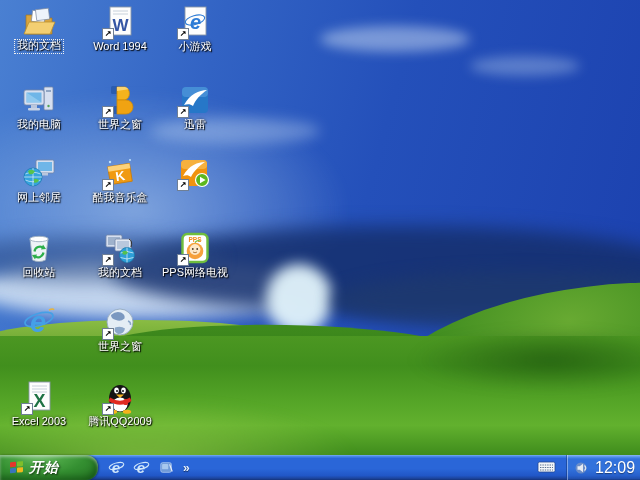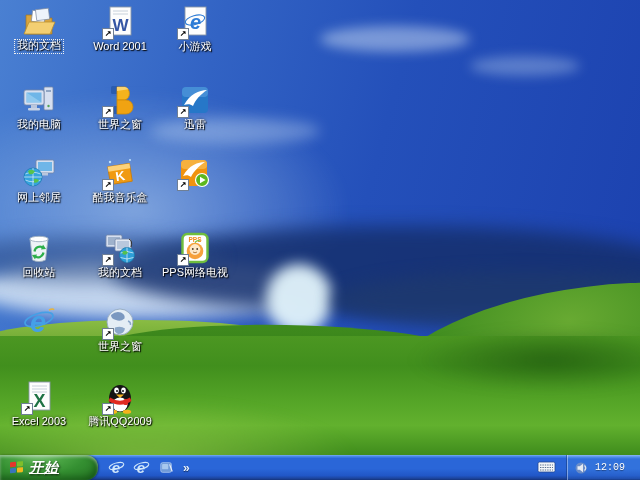--- a/index.html
+++ b/index.html
@@ -40,30 +40,30 @@
       font-size:8px;line-height:8px;color:#000;font-weight:bold;}
 
   
   .taskbar{position:absolute;left:0;bottom:0;width:640px;height:25px;
            background:linear-gradient(to bottom,#79aef2 0%,#4787e6 6%,#2a66d8 14%,#2a66d8 55%,#2157c7 82%,#1c459f 93%,#153379 100%);}
   .start{position:absolute;left:0;top:0;width:98px;height:25px;display:flex;align-items:center;gap:5px;
          padding-left:9px;box-sizing:border-box;border-radius:0 12px 12px 0;cursor:pointer;
          background:radial-gradient(ellipse at 40% -20%,#8fd287 0%,#4aa544 35%,#348f31 60%,#257624 100%);
          box-shadow:inset 0 2px 3px rgba(255,255,255,.45),inset -3px -3px 7px rgba(0,45,0,.45),1px 0 2px rgba(0,0,0,.4);}
   .start-label{color:#fff;font-size:14px;font-weight:bold;font-style:italic;
-               text-shadow:1px 1px 2px rgba(0,0,0,.65);letter-spacing:1px;text-decoration:underline;}
+               text-shadow:1px 1px 2px rgba(0,0,0,.65);letter-spacing:1px;}
   .qlaunch{position:absolute;left:108px;top:0;height:25px;display:flex;align-items:center;gap:8px;}
   .ql{width:17px;height:17px;display:flex;align-items:center;justify-content:center;cursor:pointer;}
   .chev{color:#e6f0fd;font-size:12px;font-weight:bold;cursor:pointer;text-shadow:0 1px 1px rgba(0,0,0,.5);}
   .kbdbox{position:absolute;right:84px;top:4px;width:19px;height:16px;cursor:pointer;}
   .tray{position:absolute;right:0;top:0;width:74px;height:25px;display:flex;align-items:center;gap:6px;
         padding-left:8px;box-sizing:border-box;
         background:linear-gradient(to bottom,#8cb8f4 0%,#5390ea 8%,#3272dc 16%,#3272dc 55%,#2760cc 82%,#2050b0 94%,#173a85 100%);
         box-shadow:inset 1px 0 0 rgba(255,255,255,.4);border-left:1px solid rgba(14,48,120,.55);}
-  .clock{color:#fff;font-size:10px;text-shadow:0 1px 1px rgba(0,0,0,.4);font-family:Liberation Mono, monospace;}
+  .clock{color:#fff;font-size:16px;text-shadow:0 1px 1px rgba(0,0,0,.4);}
 </style>
 </head>
 <body>
 
 <div class="screen">
 
   <div class="wall">
     <div class="cl haze"></div>
     <div class="cl wisp1"></div>
     <div class="cl wisp2"></div>
@@ -95,21 +95,21 @@
 
   <div class="cell" style="left:80px;top:5px;width:80px">
     <div class="ico">
       <svg viewBox="0 0 34 34">
         <rect x="7" y="2" width="21" height="28" fill="#fdfdfd" stroke="#8a97a8" stroke-width=".9"></rect>
         <path d="M10 6h15M10 9h15" stroke="#c8d1db" stroke-width="1"></path>
         <text x="17.5" y="26" font-size="17" font-weight="bold" fill="#3455a4" text-anchor="middle">W</text>
       </svg>
       <div class="sc">↗</div>
     </div>
-    <div class="lbl">Word 2001</div>
+    <div class="lbl">Word 1994</div>
   </div>
 
   <div class="cell" style="left:152px;top:5px;width:86px">
     <div class="ico">
       <svg viewBox="0 0 34 34">
         <rect x="7" y="2" width="21" height="28" fill="#fdfdfd" stroke="#8a97a8" stroke-width=".9"></rect>
         <text x="17.5" y="24" font-size="20" font-weight="bold" font-style="italic" fill="#2e7cd6" text-anchor="middle">e</text>
         <ellipse cx="17" cy="15" rx="10" ry="4.5" fill="none" stroke="#2e7cd6" stroke-width="1.1" transform="rotate(-16 17 15)"></ellipse>
       </svg>
       <div class="sc">↗</div>

